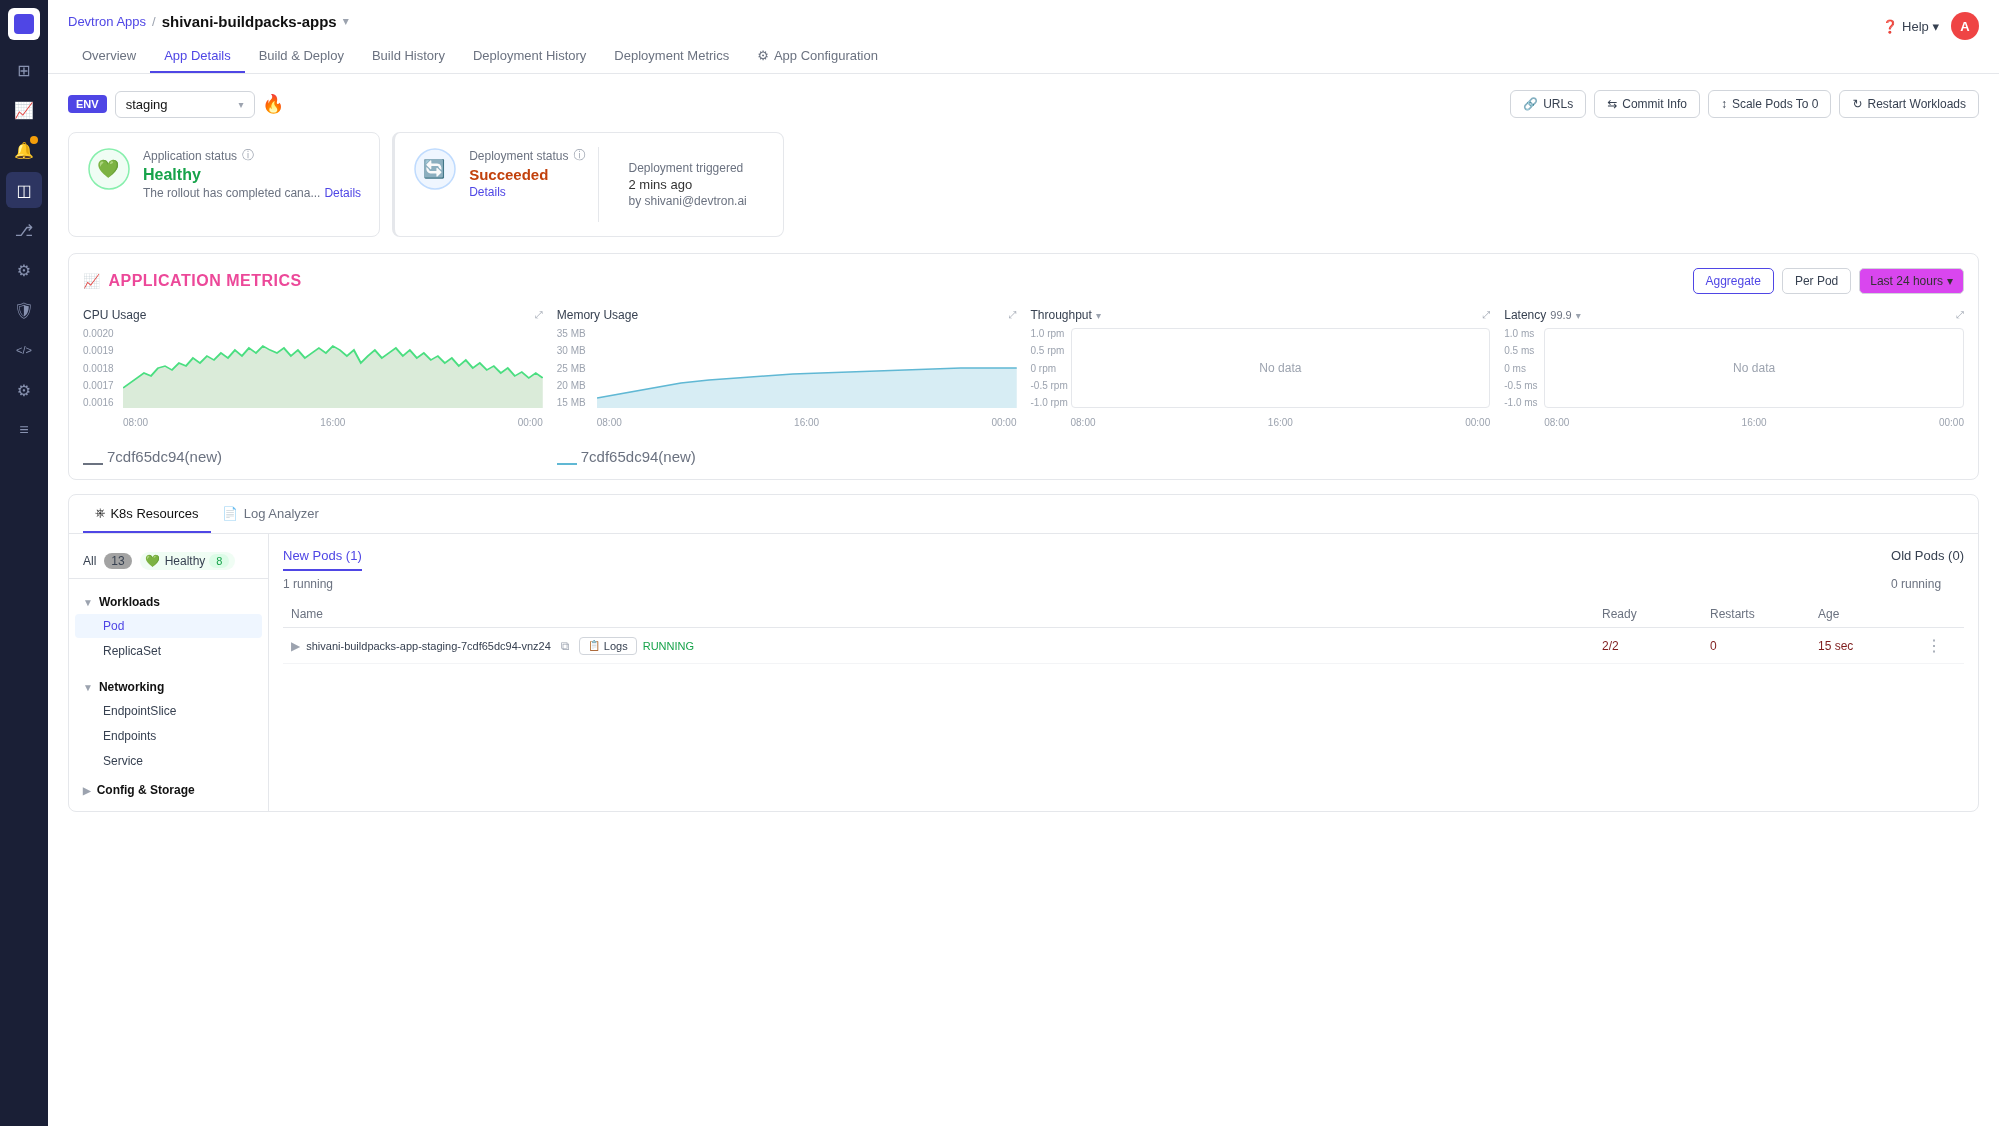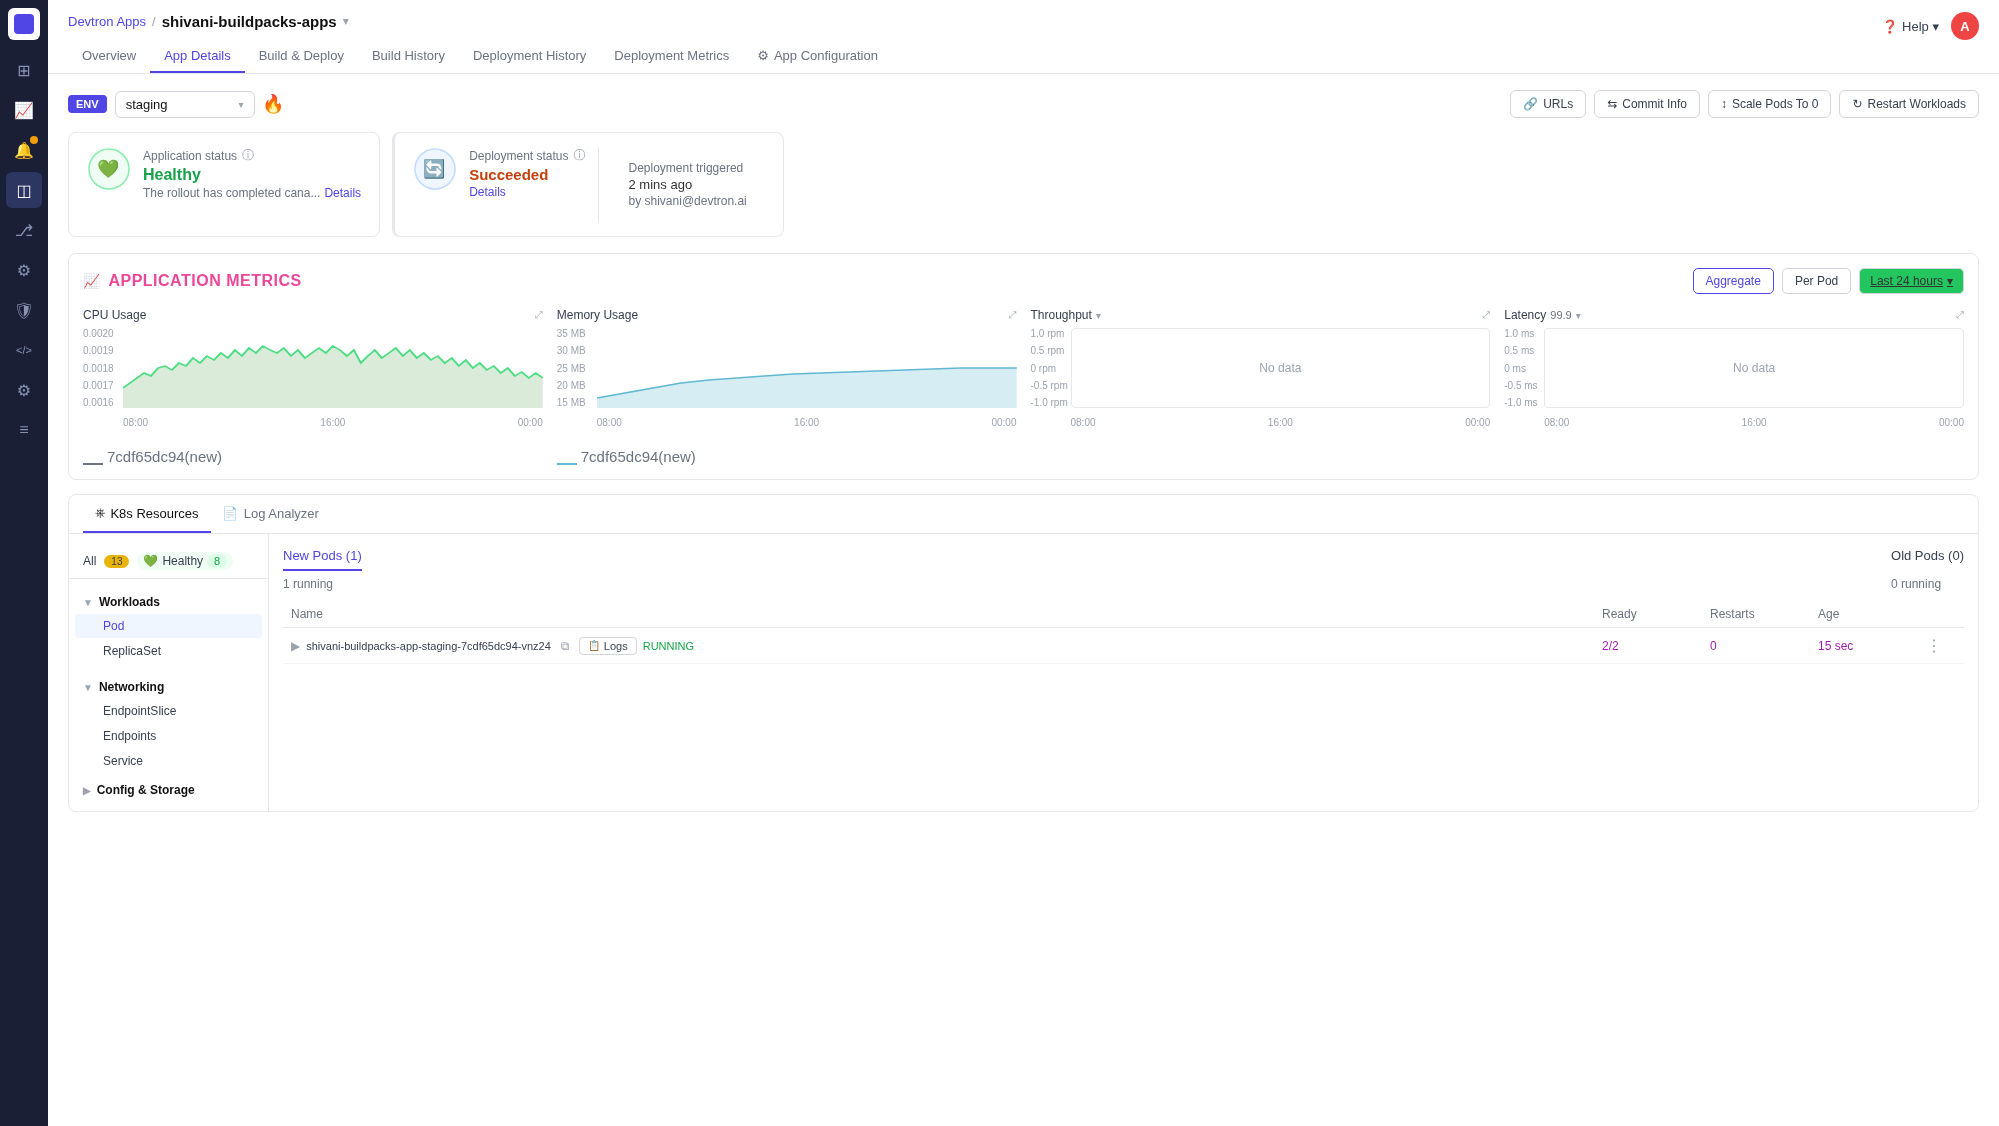--- a/index.html
+++ b/index.html
@@ -58,21 +58,21 @@
     .deployment-user { font-size: 12px; color: #6b7280; }
     .card-divider { width: 1px; background: #e5e7eb; align-self: stretch; }
 
     
     .metrics-section { background: #fff; border: 1px solid #e5e7eb; border-radius: 8px; padding: 14px; margin-bottom: 14px; }
     .metrics-header { display: flex; align-items: center; gap: 8px; margin-bottom: 14px; }
     .metrics-title { font-size: 16px; font-weight: 700; text-transform: uppercase; letter-spacing: 0.5px; color: #ec4899; flex: 1; }
     .metrics-controls { display: flex; align-items: center; gap: 8px; }
     .metrics-btn { padding: 5px 12px; border: 1px solid #d1d5db; border-radius: 5px; background: #fff; cursor: pointer; font-size: 12px; color: #374151; }
     .metrics-btn.active { background: #fff; border-color: #4f46e5; color: #4f46e5; font-weight: 500; }
-    .time-select { display: flex; align-items: center; gap: 4px; padding: 5px 10px; border: 1px solid #d1d5db; border-radius: 5px; background: #22c55e; cursor: pointer; font-size: 12px; text-decoration: underline; }
+    .time-select { display: flex; align-items: center; gap: 4px; padding: 5px 10px; border: 1px solid #d1d5db; border-radius: 5px; background: #d946ef; cursor: pointer; font-size: 12px; }
 
     
     .charts-grid { display: grid; grid-template-columns: 1fr 1fr 1fr 1fr; gap: 14px; }
     .chart-panel { }
     .chart-title { font-size: 12px; font-weight: 500; color: #374151; margin-bottom: 6px; display: flex; align-items: center; gap: 4px; }
     .chart-expand { color: #9ca3af; cursor: pointer; font-size: 10px; }
     .chart-area { position: relative; height: 100px; }
     .chart-legend { font-size: 15px; color: #6b7280; margin-top: 20px; display: flex; align-items: flex-end; gap: 4px; }
     .chart-legend-line { width: 20px; height: 2px; background: #6b7280; display: inline-block; }
     .no-data { display: flex; align-items: center; justify-content: center; height: 100%; color: #9ca3af; font-size: 12px; border: 1px solid #e5e7eb; border-radius: 4px; }
@@ -84,21 +84,21 @@
 
     
     .resources-section { background: #fff; border: 1px solid #e5e7eb; border-radius: 8px; }
     .resources-tabs { display: flex; padding: 0 14px; border-bottom: 1px solid #e5e7eb; gap: 0; }
     .res-tab { padding: 10px 12px; cursor: pointer; font-size: 13px; color: #6b7280; border-bottom: 2px solid transparent; display: flex; align-items: center; gap: 5px; }
     .res-tab.active { color: #111; border-bottom-color: #4f46e5; font-weight: 500; }
     .resources-content { display: flex; }
     .resources-sidebar { width: 200px; border-right: 1px solid #e5e7eb; padding: 10px 0; flex-shrink: 0; }
     .res-filter-row { padding: 8px 14px; display: flex; align-items: center; gap: 8px; border-bottom: 1px solid #e5e7eb; margin-bottom: 6px; }
     .res-filter-all { font-size: 12px; color: #374151; font-weight: 500; cursor: pointer; }
-    .res-filter-badge { background: #eab308; border-radius: 10px; padding: 1px 7px; font-size: 10px; color: #374151; }
+    .res-filter-badge { background: #a3a3a3; border-radius: 10px; padding: 1px 7px; font-size: 12px; color: #374151; }
     .res-filter-healthy { display: flex; align-items: center; gap: 4px; font-size: 12px; color: #374151; cursor: pointer; padding: 2px 6px; border-radius: 10px; background: #f0fdf4; }
     .res-filter-healthy-badge { background: #dcfce7; border-radius: 10px; padding: 1px 7px; font-size: 11px; color: #16a34a; }
     .workload-section { padding: 6px 0; }
     .workload-header { display: flex; align-items: center; gap: 6px; padding: 4px 14px; cursor: pointer; font-weight: 600; font-size: 12px; color: #111; }
     .workload-chevron { color: #9ca3af; font-size: 10px; }
     .workload-item { padding: 5px 14px 5px 28px; cursor: pointer; font-size: 12px; color: #374151; border-radius: 4px; margin: 1px 6px; }
     .workload-item.active { background: #eff6ff; color: #4f46e5; }
     .networking-header { display: flex; align-items: center; gap: 6px; padding: 4px 14px; cursor: pointer; font-weight: 600; font-size: 12px; color: #111; margin-top: 6px; }
     .config-header { display: flex; align-items: center; gap: 6px; padding: 4px 14px; cursor: pointer; font-weight: 600; font-size: 12px; color: #111; margin-top: 6px; }
 
@@ -106,21 +106,21 @@
     .pods-panel { flex: 1; padding: 14px; overflow: hidden; }
     .pods-running { font-size: 12px; color: #6b7280; margin-bottom: 10px; }
     .pods-table-header { display: grid; grid-template-columns: 1fr 100px 100px 100px 30px; gap: 8px; padding: 6px 8px; font-size: 12px; font-weight: 500; color: #6b7280; border-bottom: 1px solid #e5e7eb; }
     .pods-table-row { display: grid; grid-template-columns: 1fr 100px 100px 100px 30px; gap: 8px; padding: 8px; align-items: center; border-bottom: 1px solid #f3f4f6; }
     .pod-name-cell { display: flex; align-items: center; gap: 6px; font-size: 12px; }
     .pod-expand { color: #9ca3af; cursor: pointer; }
     .pod-name-text { color: #374151; font-size: 11px; }
     .pod-status { font-size: 11px; font-weight: 500; color: #16a34a; }
     .pod-logs-btn { display: flex; align-items: center; gap: 3px; padding: 2px 8px; border: 1px solid #d1d5db; border-radius: 4px; font-size: 11px; color: #374151; cursor: pointer; background: #fff; }
     .pod-copy-btn { color: #9ca3af; cursor: pointer; font-size: 12px; padding: 2px 4px; }
-    .pod-cell { font-size: 12px; color: #a21caf; }
+    .pod-cell { font-size: 12px; color: #7f1d1d; }
     .pod-menu { color: #9ca3af; cursor: pointer; font-size: 16px; }
     .pods-sections { display: flex; gap: 0; }
     .new-pods-section { flex: 1; }
 
     
     .cpu-chart-path { fill: rgba(134, 188, 130, 0.3); }
     .cpu-chart-line { fill: none; stroke: #4ade80; stroke-width: 1.5; }
   </style>
 </head>
 <body>

